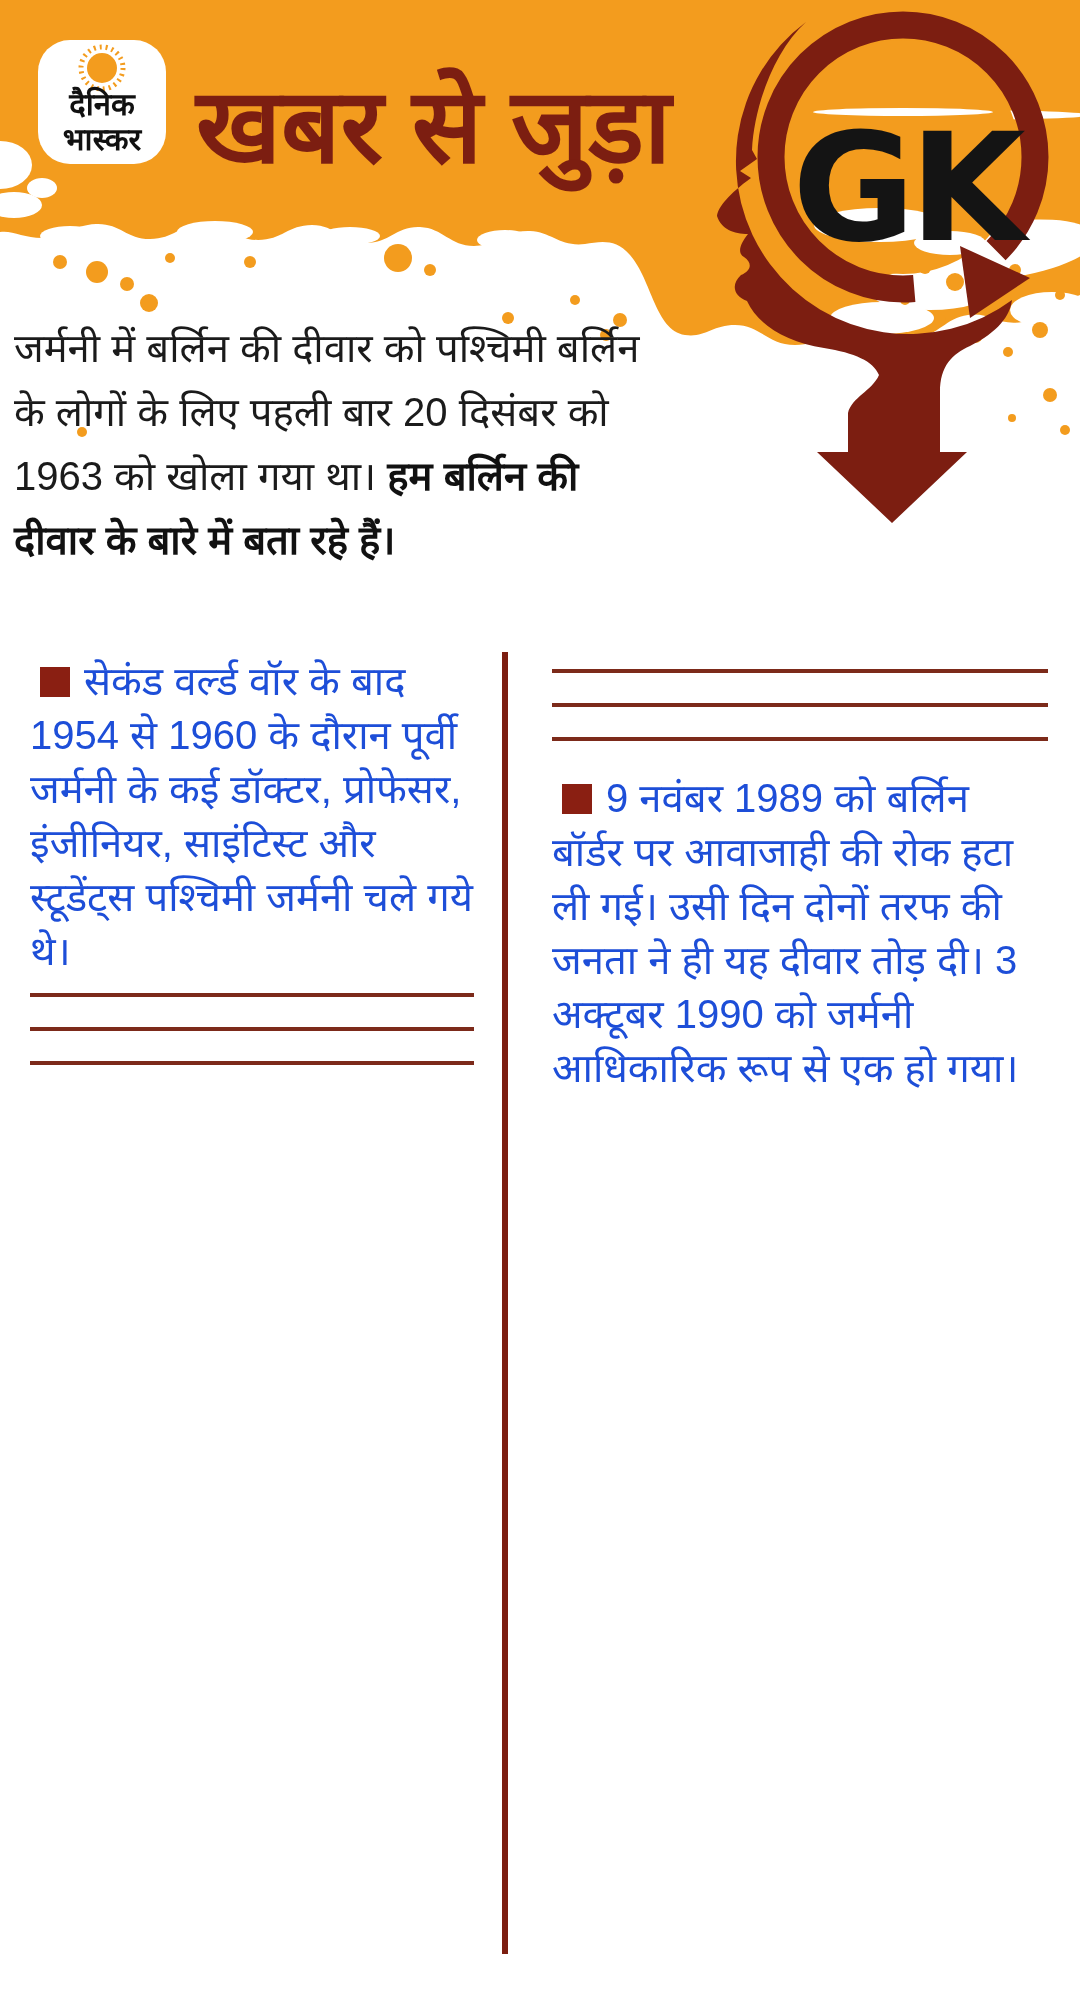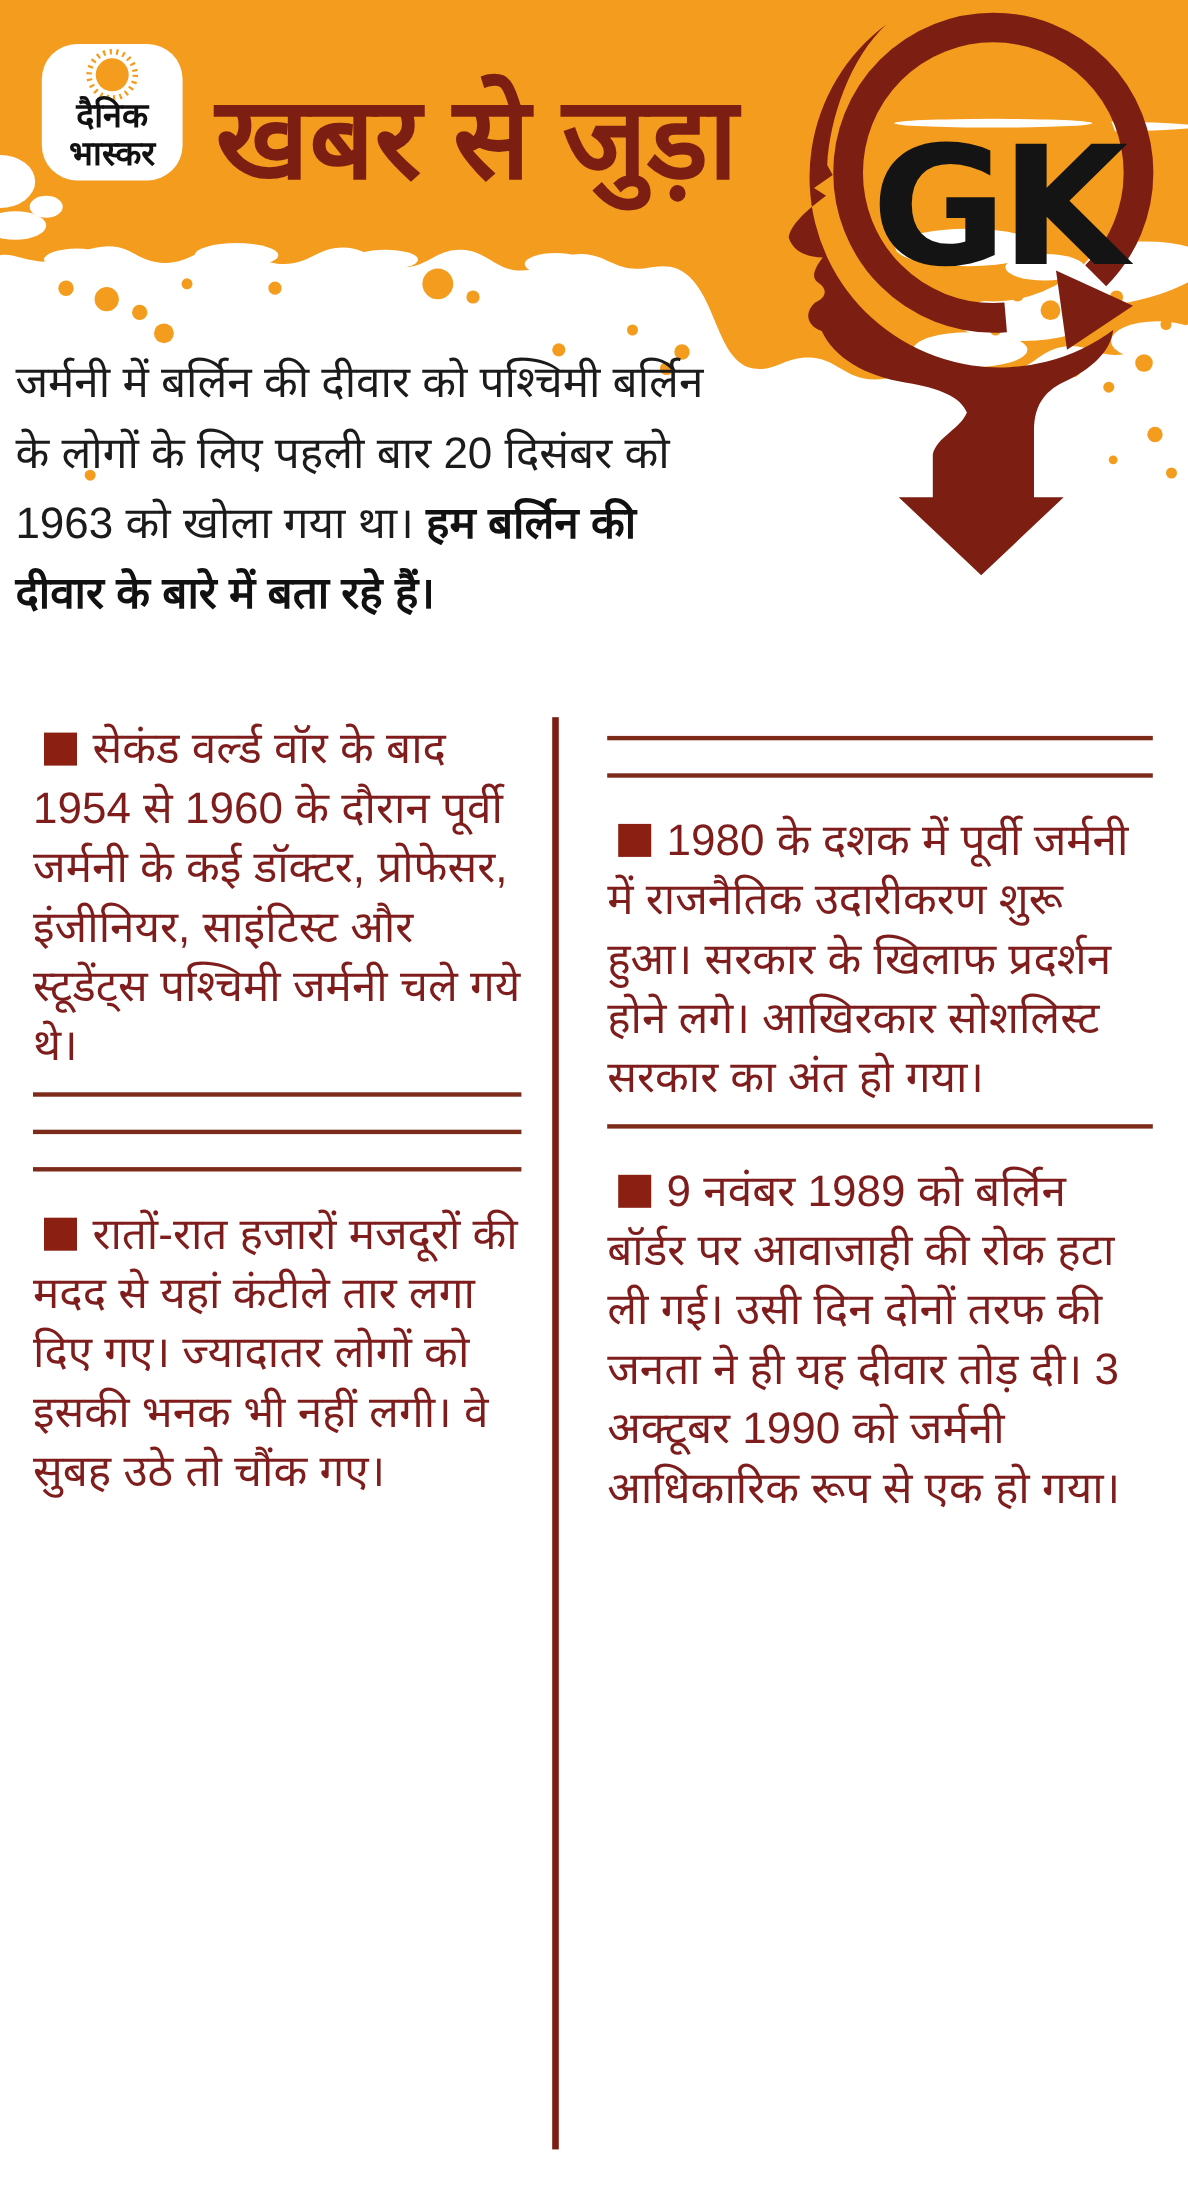--- a/index.html
+++ b/index.html
@@ -11,21 +11,21 @@
   .header-svg{position:absolute;top:0;left:0;display:block;}
   .intro{
     position:absolute;left:14px;top:316px;width:630px;
     font-size:40px;line-height:64px;color:#1b1b1b;letter-spacing:0;
   }
   .intro b{font-weight:700;color:#111;}
   .vdiv{
     position:absolute;left:502px;top:652px;width:6px;height:1302px;
     background:#7c1e11;
   }
-  .col{position:absolute;top:654px;color:#7f1d1d;font-size:40px;line-height:54px;}
+  .col{position:absolute;top:654px;color:#1d4ed8;font-size:40px;line-height:54px;}
   .col-left{left:30px;width:444px;}
   .col-right{left:552px;width:496px;}
   .bullet{
     display:inline-block;width:30px;height:30px;background:#8a1f12;
     margin:0 14px 0 10px;transform:translateY(2px);
   }
   .sep{border:none;border-top:4px solid #7c2a1a;margin:15px 0 30px 0;}
   .svg-title{font-family:"Liberation Sans","DejaVu Sans",sans-serif;font-weight:700;}
   .svg-gk{font-family:"DejaVu Sans","Liberation Sans",sans-serif;font-weight:800;letter-spacing:-6px;}
   .svg-logo-txt{font-family:"Liberation Sans","DejaVu Sans",sans-serif;font-weight:700;}
@@ -149,24 +149,22 @@
 
   <div class="intro"><span>जर्मनी में बर्लिन की दीवार को पश्चिमी बर्लिन के लोगों के लिए पहली बार 20 दिसंबर को 1963 को खोला गया था। </span><b>हम बर्लिन की दीवार के बारे में बता रहे हैं।</b></div>
 
   <div class="vdiv"></div>
 
   <div class="col col-left">
     <div class="item"><span class="bullet"></span><span>सेकंड वर्ल्ड वॉर के बाद 1954 से 1960 के दौरान पूर्वी जर्मनी के कई डॉक्टर, प्रोफेसर, इंजीनियर, साइंटिस्ट और स्टूडेंट्स पश्चिमी जर्मनी चले गये थे।</span></div>
     <hr class="sep">
     <hr class="sep">
     <hr class="sep">
-    <div class="item"><span class="bullet"></span><span>रातों-रात हजारों मजदूरों की मदद से यहां कंटीले तार लगा दिए गए। ज्यादातर लोगों को इसकी भनक भी नहीं लगी। वे सुबह उठे तो चौंक गए।</span></div>
   </div>
 
   <div class="col col-right">
     <hr class="sep">
     <hr class="sep">
-    <div class="item"><span class="bullet"></span><span>1980 के दशक में पूर्वी जर्मनी में राजनैतिक उदारीकरण शुरू हुआ। सरकार के खिलाफ प्रदर्शन होने लगे। आखिरकार सोशलिस्ट सरकार का अंत हो गया।</span></div>
     <hr class="sep">
     <div class="item"><span class="bullet"></span><span>9 नवंबर 1989 को बर्लिन बॉर्डर पर आवाजाही की रोक हटा ली गई। उसी दिन दोनों तरफ की जनता ने ही यह दीवार तोड़ दी। 3 अक्टूबर 1990 को जर्मनी आधिकारिक रूप से एक हो गया।</span></div>
   </div>
 
 </div>
 
 </body></html>

